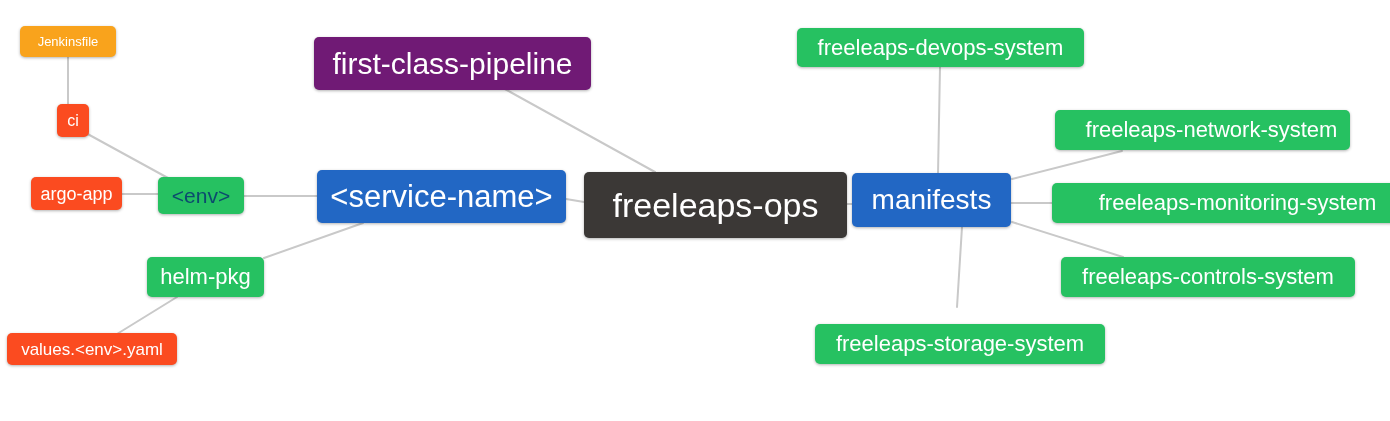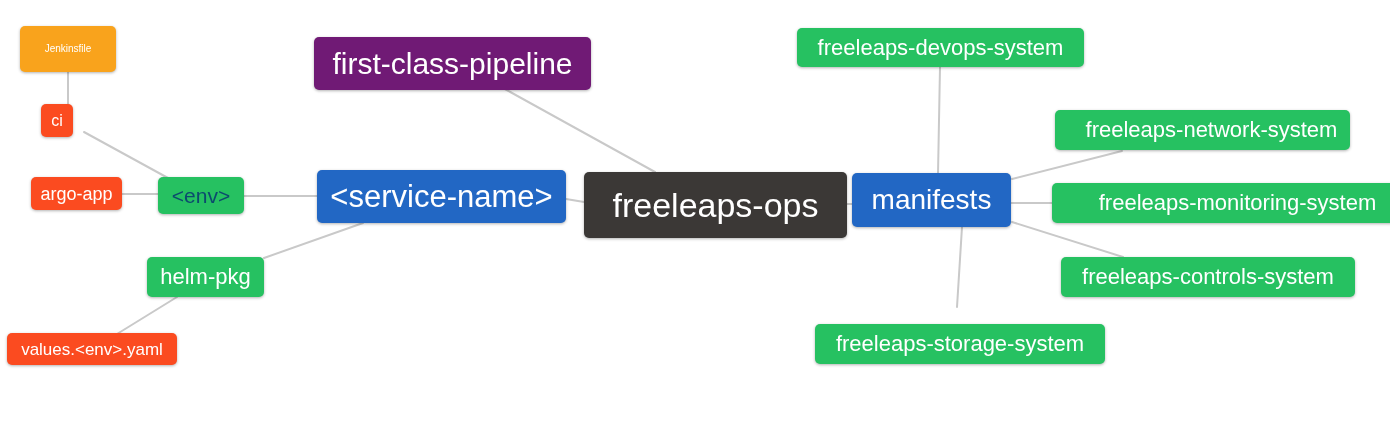--- a/index.html
+++ b/index.html
@@ -53,22 +53,22 @@
       <line x1="1011" y1="203" x2="1052" y2="203" stroke="#c9c9c9" stroke-width="2" stroke-linecap="round"></line>
       <line x1="1012" y1="222" x2="1123" y2="257" stroke="#c9c9c9" stroke-width="2" stroke-linecap="round"></line>
       <line x1="962" y1="227" x2="957" y2="307" stroke="#c9c9c9" stroke-width="2" stroke-linecap="round"></line>
     </svg>
 <div class="node" style="left: 584px; top: 172px; width: 263px; height: 66px; font-size: 34px; background: rgb(59, 56, 54); color: rgb(255, 255, 255);">freeleaps-ops</div>
     <div class="node" style="left: 314px; top: 37px; width: 277px; height: 53px; font-size: 30px; background: #701a75; color: rgb(255, 255, 255);">first-class-pipeline</div>
     <div class="node" style="left: 317px; top: 170px; width: 249px; height: 53px; font-size: 31px; background: rgb(34, 103, 196); color: rgb(255, 255, 255);">&lt;service-name&gt;</div>
     <div class="node" style="left: 852px; top: 173px; width: 159px; height: 54px; font-size: 28px; background: rgb(34, 103, 196); color: rgb(255, 255, 255);">manifests</div>
     <div class="node" style="left: 158px; top: 177px; width: 86px; height: 37px; font-size: 21px; background: rgb(38, 193, 97); color: #0c4a6e;">&lt;env&gt;</div>
     <div class="node" style="left: 147px; top: 257px; width: 117px; height: 40px; font-size: 22px; background: rgb(38, 193, 97); color: rgb(255, 255, 255);">helm-pkg</div>
-    <div class="node" style="left: 41px; top: 104px; width: 32px; height: 33px; font-size: 16px; background: rgb(251, 75, 32); color: rgb(255, 255, 255); text-align: right;">ci</div>
+    <div class="node" style="left: 57px; top: 104px; width: 32px; height: 33px; font-size: 16px; background: rgb(251, 75, 32); color: rgb(255, 255, 255); text-align: right;">ci</div>
     <div class="node" style="left: 31px; top: 177px; width: 91px; height: 33px; font-size: 18px; background: rgb(251, 75, 32); color: rgb(255, 255, 255);">argo-app</div>
     <div class="node" style="left: 7px; top: 333px; width: 170px; height: 32px; font-size: 17px; background: rgb(251, 75, 32); color: rgb(255, 255, 255);">values.&lt;env&gt;.yaml</div>
-    <div class="node" style="left: 20px; top: 26px; width: 96px; height: 46px; font-size: 10px; background: rgb(249, 163, 28); color: rgb(255, 255, 255);">Jenkinsfile</div>
+    <div class="node" style="left: 20px; top: 26px; width: 96px; height: 31px; font-size: 13px; background: rgb(249, 163, 28); color: rgb(255, 255, 255);">Jenkinsfile</div>
     <div class="node" style="left: 797px; top: 28px; width: 287px; height: 39px; font-size: 22px; background: rgb(38, 193, 97); color: rgb(255, 255, 255);">freeleaps-devops-system</div>
     <div class="node" style="left: 1055px; top: 110px; width: 295px; height: 40px; font-size: 22px; background: rgb(38, 193, 97); color: rgb(255, 255, 255); padding-left: 18px;">freeleaps-network-system</div>
     <div class="node" style="left: 1052px; top: 183px; width: 371px; height: 40px; font-size: 22px; background: rgb(38, 193, 97); color: rgb(255, 255, 255);">freeleaps-monitoring-system</div>
     <div class="node" style="left: 1061px; top: 257px; width: 294px; height: 40px; font-size: 22px; background: rgb(38, 193, 97); color: rgb(255, 255, 255);">freeleaps-controls-system</div>
     <div class="node" style="left: 815px; top: 324px; width: 290px; height: 40px; font-size: 22px; background: rgb(38, 193, 97); color: rgb(255, 255, 255);">freeleaps-storage-system</div>
   </div>
 
 </body></html>

